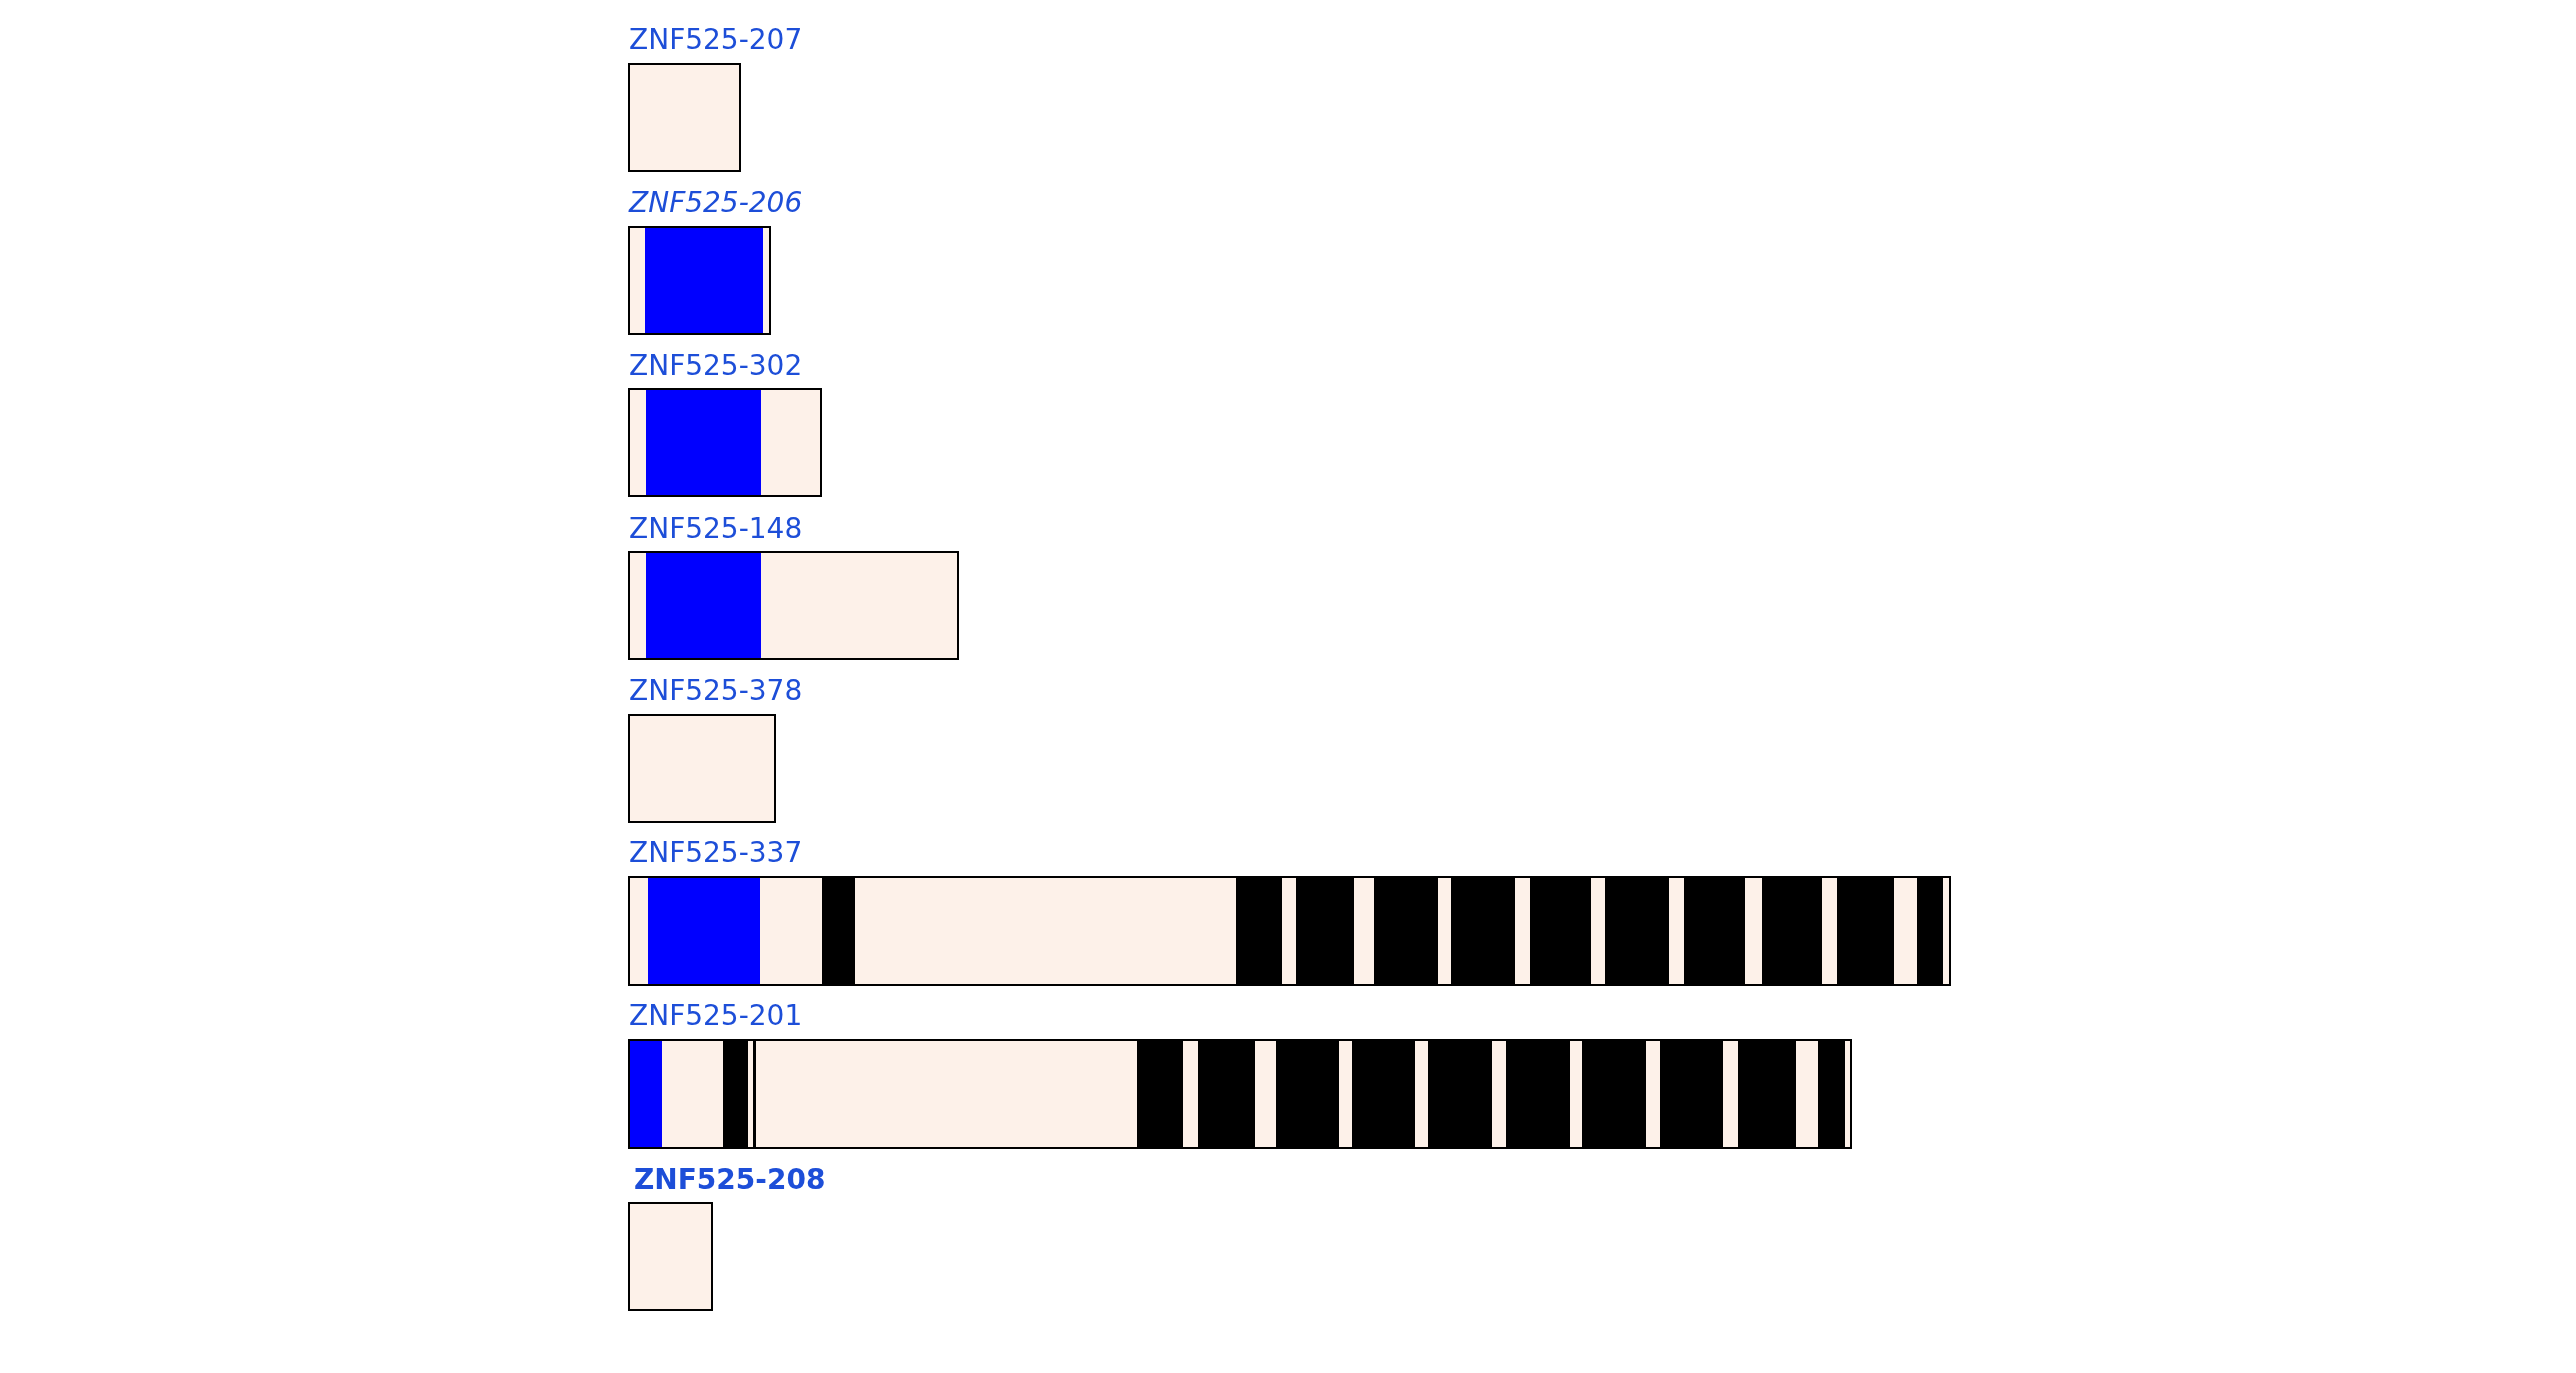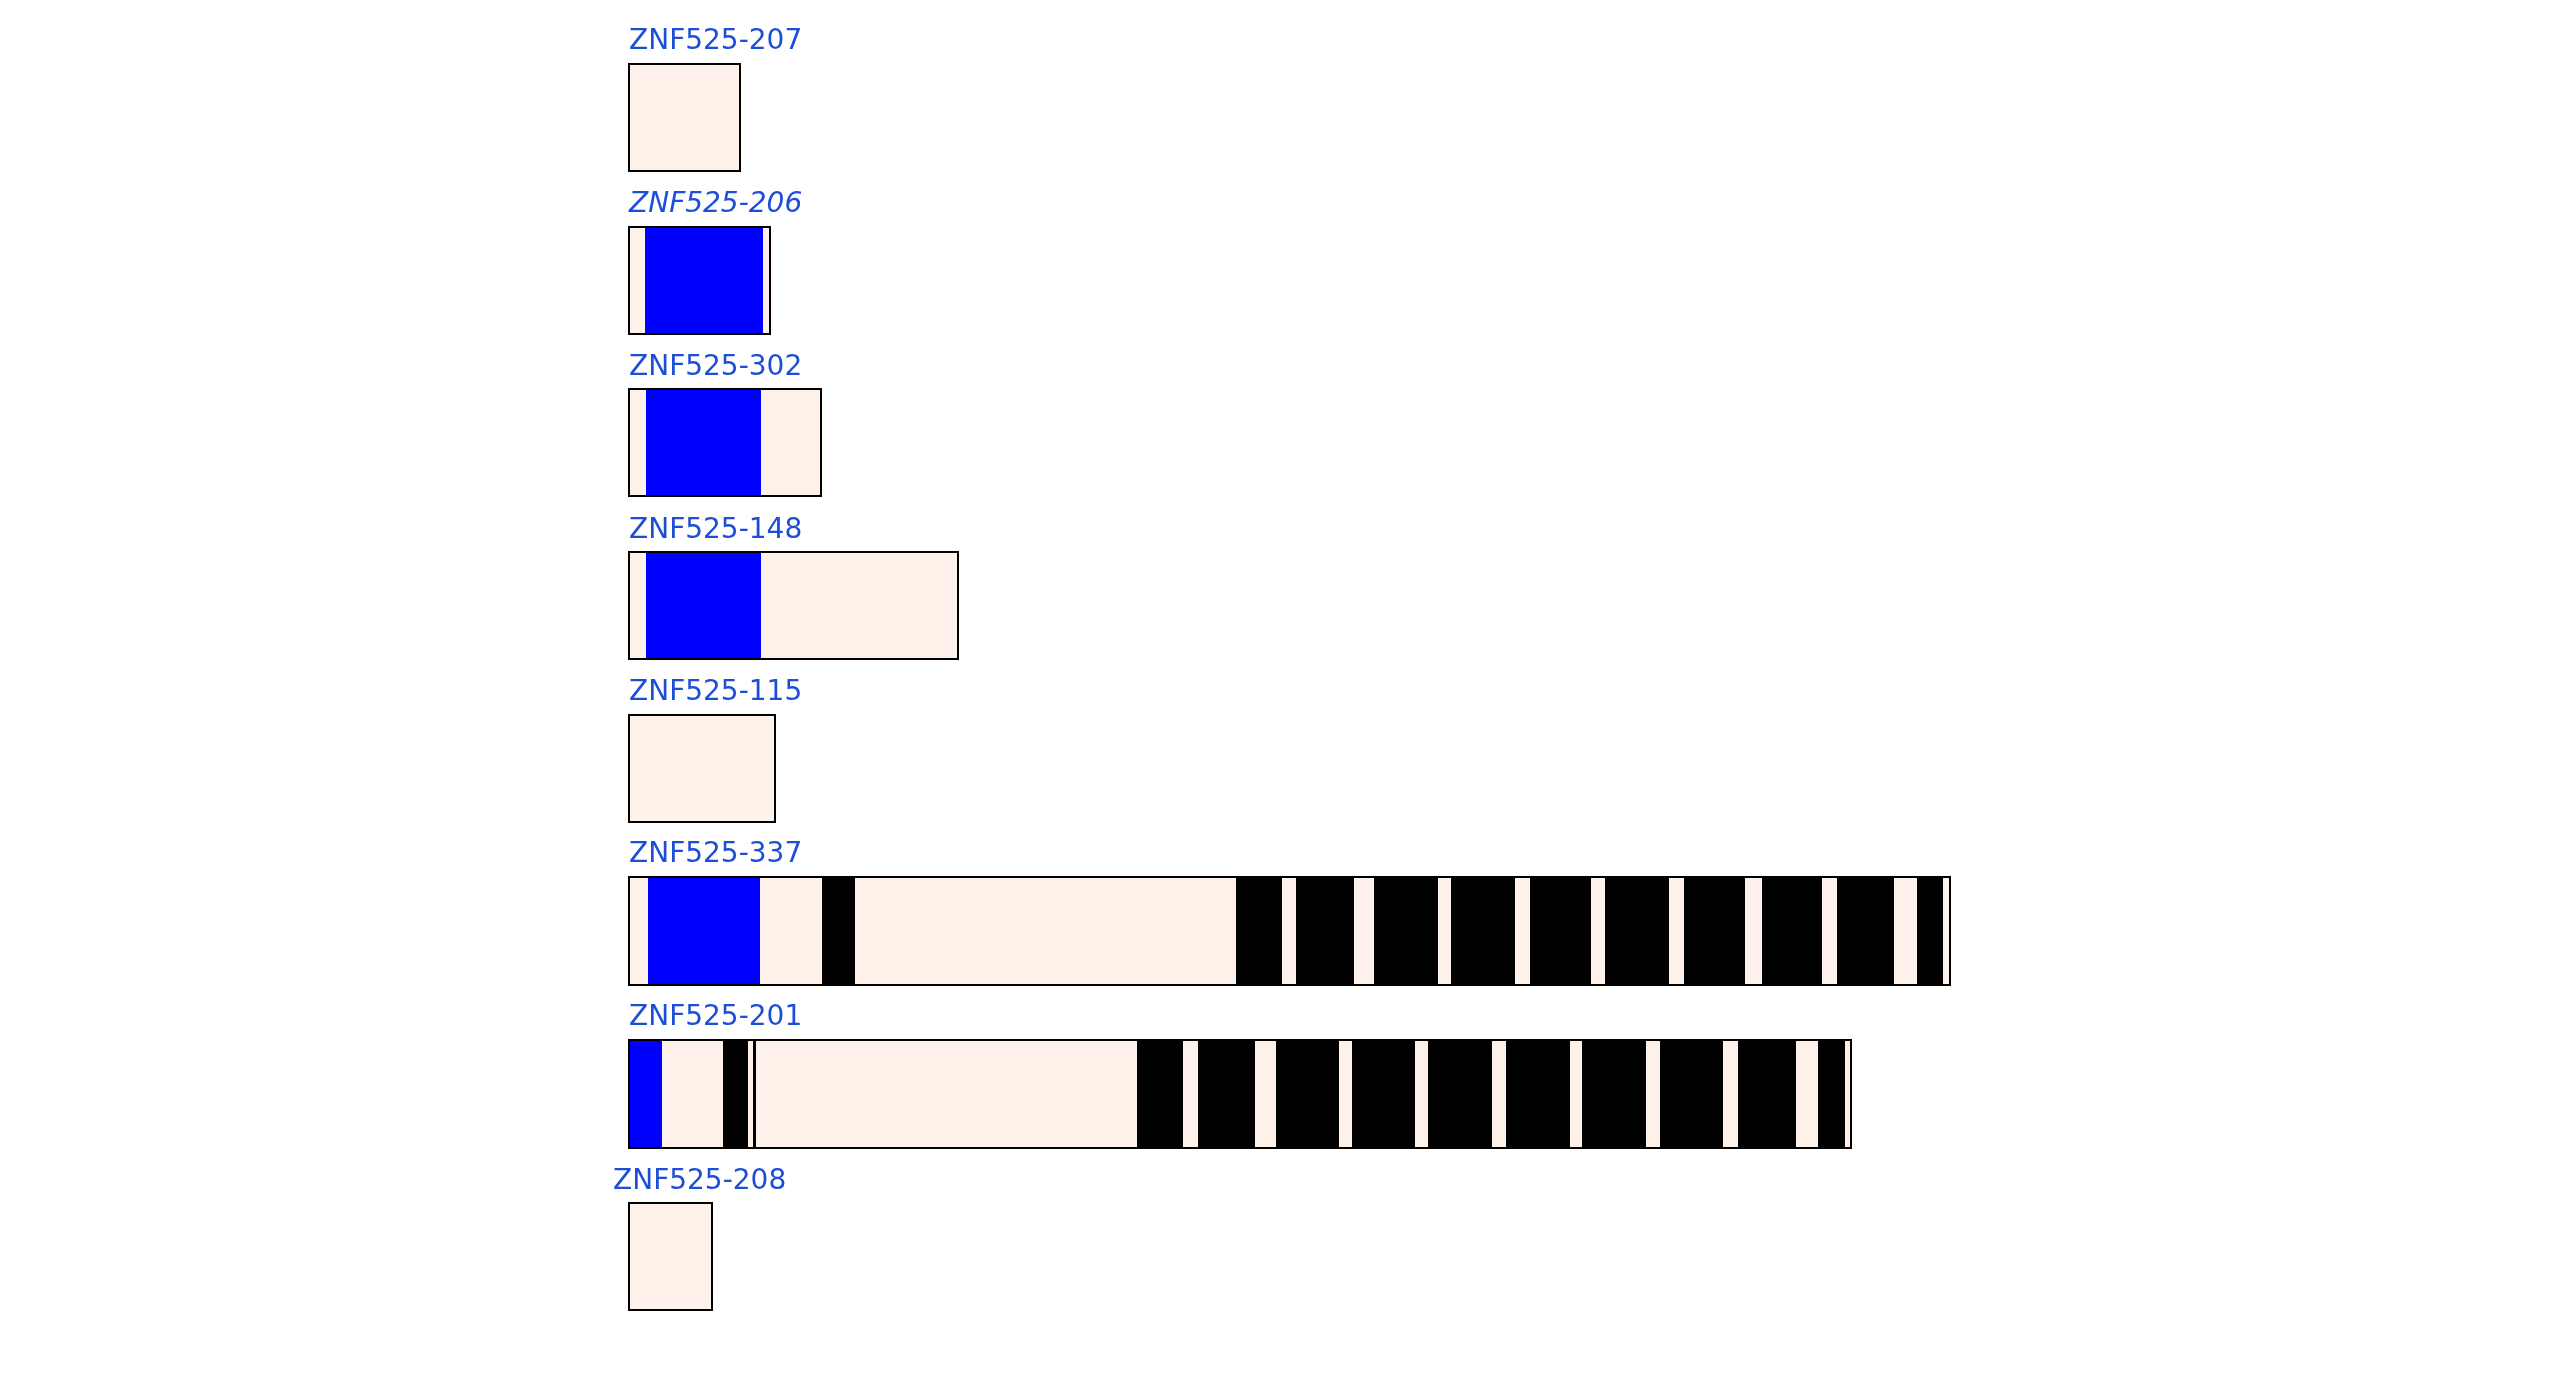--- a/index.html
+++ b/index.html
@@ -44,21 +44,21 @@
       <div class="domain-segment" style="left: 14.6px; width: 118px; background: rgb(0, 0, 255);"></div>
     </div>
     <div class="transcript-label" style="left: 629px; top: 349px;">ZNF525-302</div>
     <div class="transcript-bar" style="left: 628px; top: 388px; width: 194px; height: 109px; background: rgb(253, 241, 233); border-color: rgb(0, 0, 0);">
       <div class="domain-segment" style="left: 15.5px; width: 115px; background: rgb(0, 0, 255);"></div>
     </div>
     <div class="transcript-label" style="left: 629px; top: 512px;">ZNF525-148</div>
     <div class="transcript-bar" style="left: 628px; top: 551px; width: 331px; height: 109px; background: rgb(253, 241, 233); border-color: rgb(0, 0, 0);">
       <div class="domain-segment" style="left: 16.3px; width: 115px; background: rgb(0, 0, 255);"></div>
     </div>
-    <div class="transcript-label" style="left: 629px; top: 674px;">ZNF525-115</div>
+    <div class="transcript-label" style="left: 629px; top: 674px;">ZNF525-378</div>
     <div class="transcript-bar" style="left: 628px; top: 714px; width: 148px; height: 109px; background: rgb(253, 241, 233); border-color: rgb(0, 0, 0);"></div>
     <div class="transcript-label" style="left: 629px; top: 836px;">ZNF525-337</div>
     <div class="transcript-bar" style="left: 628px; top: 876px; width: 1323px; height: 110px; background: rgb(253, 241, 233); border-color: rgb(0, 0, 0);">
       <div class="domain-segment" style="left: 18px; width: 112px; background: rgb(0, 0, 255);"></div>
       <div class="domain-segment" style="left: 192px; width: 33px; background: rgb(0, 0, 0);"></div>
       <div class="domain-segment" style="left: 606px; width: 46px; background: rgb(0, 0, 0);"></div>
       <div class="domain-segment" style="left: 666px; width: 58px; background: rgb(0, 0, 0);"></div>
       <div class="domain-segment" style="left: 744px; width: 64px; background: rgb(0, 0, 0);"></div>
       <div class="domain-segment" style="left: 821px; width: 64px; background: rgb(0, 0, 0);"></div>
       <div class="domain-segment" style="left: 900px; width: 61px; background: rgb(0, 0, 0);"></div>
@@ -77,16 +77,16 @@
       <div class="domain-segment" style="left: 568px; width: 57px; background: rgb(0, 0, 0);"></div>
       <div class="domain-segment" style="left: 646px; width: 63px; background: rgb(0, 0, 0);"></div>
       <div class="domain-segment" style="left: 722px; width: 63px; background: rgb(0, 0, 0);"></div>
       <div class="domain-segment" style="left: 798px; width: 64px; background: rgb(0, 0, 0);"></div>
       <div class="domain-segment" style="left: 876px; width: 64px; background: rgb(0, 0, 0);"></div>
       <div class="domain-segment" style="left: 952px; width: 64px; background: rgb(0, 0, 0);"></div>
       <div class="domain-segment" style="left: 1030px; width: 63px; background: rgb(0, 0, 0);"></div>
       <div class="domain-segment" style="left: 1108px; width: 58px; background: rgb(0, 0, 0);"></div>
       <div class="domain-segment" style="left: 1188px; width: 27px; background: rgb(0, 0, 0);"></div>
     </div>
-    <div class="transcript-label" style="left: 613px; top: 1163px;">ZNF525-208</div>
+    <div class="transcript-label" style="left: 634px; top: 1163px; font-weight: bold;">ZNF525-208</div>
     <div class="transcript-bar" style="left: 628px; top: 1202px; width: 85px; height: 109px; background: rgb(253, 241, 233); border-color: rgb(0, 0, 0);"></div>
   </div>
 
 
 </body></html>

